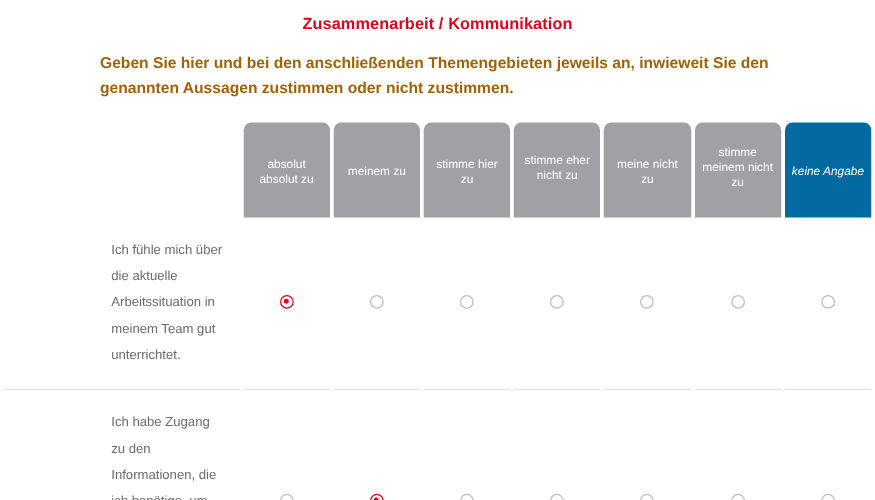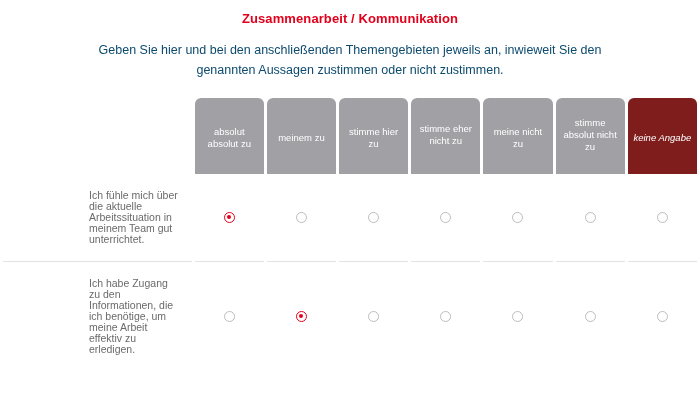--- a/index.html
+++ b/index.html
@@ -20,27 +20,27 @@
   }
   .title {
     text-align: center;
     color: #e3001b;
     font-size: 13px;
     font-weight: bold;
     padding-top: 11px;
     letter-spacing: 0.1px;
   }
   .intro {
-    text-align: center;
-    color: #0c4a6e;
+    text-align: left;
+    color: #a16207;
     font-size: 12.5px;
     line-height: 20px;
     margin: 14px auto 0 auto;
     width: 540px;
-    font-weight: normal;
+    font-weight: bold;
   }
   table.matrix {
     border-collapse: separate;
     border-spacing: 3px 0;
     margin: 18px 0 0 0;
     width: 700px;
     table-layout: fixed;
   }
   td.rowlabel-head {
     width: 180px;
@@ -61,28 +61,28 @@
     height: 76px;
     display: flex;
     align-items: center;
     justify-content: center;
     font-weight: normal;
   }
   .optbox.tall {
     padding-top: 8px;
   }
   .optbox.accent {
-    background: #7f1d1d;
+    background: #0369a1;
     font-style: italic;
   }
   td.rowlabel {
     width: 180px;
     color: #6a6a6a;
     font-size: 10.5px;
-    line-height: 11px;
+    line-height: 21px;
     text-align: left;
     padding: 16px 10px 16px 86px;
     vertical-align: middle;
     border-top: 1px solid #e2e2e2;
   }
   td.cell {
     text-align: center;
     vertical-align: middle;
     border-top: 1px solid #e2e2e2;
     padding: 16px 0;
@@ -134,21 +134,21 @@
         <th class="opt">
           <div class="optbox">stimme hier zu</div>
         </th>
         <th class="opt">
           <div class="optbox tall">stimme eher nicht zu</div>
         </th>
         <th class="opt">
           <div class="optbox">meine nicht zu</div>
         </th>
         <th class="opt">
-          <div class="optbox tall">stimme absolut nicht zu</div>
+          <div class="optbox tall">stimme meinem nicht zu</div>
         </th>
         <th class="opt">
           <div class="optbox accent">keine Angabe</div>
         </th>
       </tr>
     </thead>
     <tbody>
       <tr class="firstrow">
         <td class="rowlabel">Ich fühle mich über die aktuelle Arbeitssituation in meinem Team gut unterrichtet.</td>
         <td class="cell"><span class="radio sel"></span></td>

